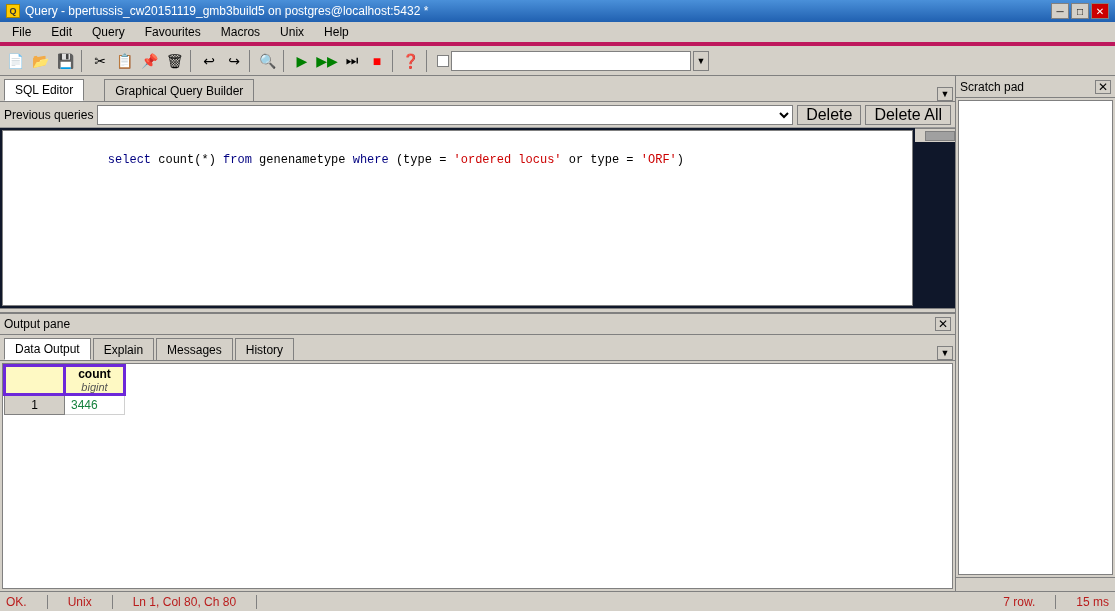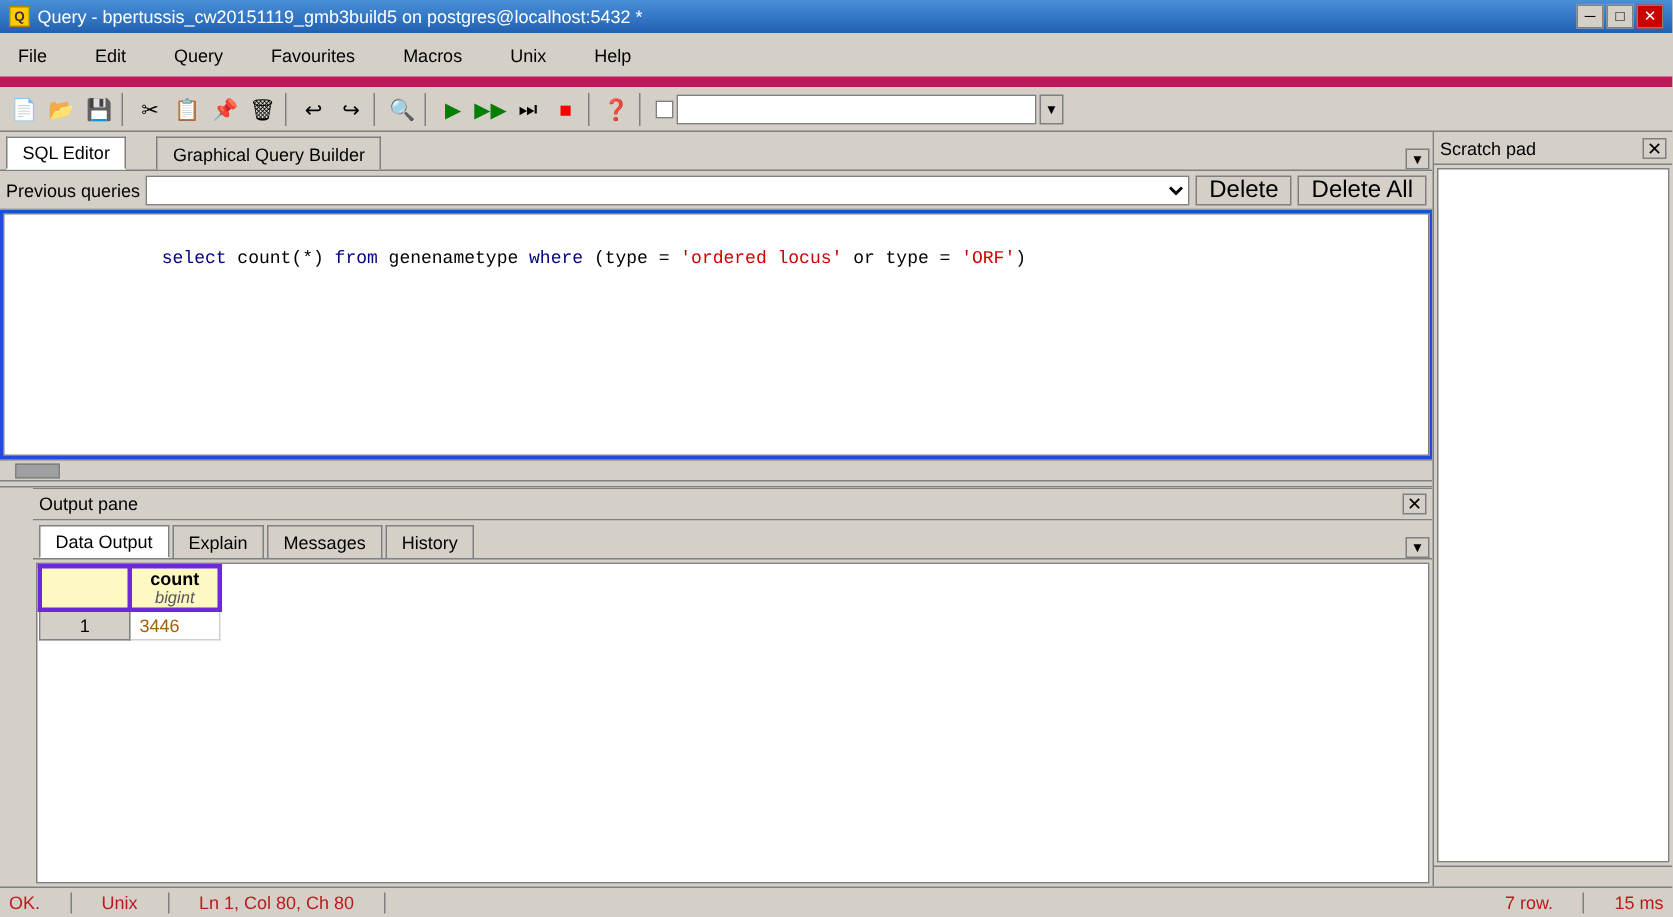--- a/index.html
+++ b/index.html
@@ -63,24 +63,24 @@
       cursor: pointer;
       color: #000;
     }
     .title-btn.close { background: #cc0000; color: white; }
 
     
     .menu-bar {
       background: #d4d0c8;
       padding: 2px 4px;
       display: flex;
-      gap: 16px;
-      height: 36px;
-      align-items: center;
-      border-bottom: 7px solid #be185d;
+      gap: 4px;
+      height: 24px;
+      align-items: center;
+      border-bottom: 4px solid #be185d;
       flex-shrink: 0;
     }
     .menu-item {
       padding: 2px 8px;
       cursor: pointer;
       font-size: 12px;
       color: #000;
     }
 
     
@@ -242,34 +242,33 @@
       white-space: pre;
       line-height: 1.4;
     }
     .sql-keyword { color: #000080; }
     .sql-string { color: #cc0000; }
     .sql-normal { color: #000; }
 
     
     .editor-container {
       display: flex;
+      flex-direction: row;
+      background: #0f172a;
+      height: 180px;
+      justify-content: center;
+    }
+
+    
+    .output-pane {
+      display: flex;
       flex-direction: column;
-      background: #1d4ed8;
-      height: 180px;
-      justify-content: center;
-    }
-
-    
-    .output-pane {
-      display: flex;
-      flex-direction: column;
       flex: 1;
       background: #d4d0c8;
       overflow: hidden;
-      margin-left: 22px;
     }
     .output-pane-header {
       display: flex;
       align-items: center;
       padding: 2px 4px;
       background: #d4d0c8;
       border-top: 1px solid #808080;
       border-bottom: 1px solid #808080;
       height: 22px;
     }
@@ -338,21 +337,21 @@
       background: #fef9c3;
       border: 3px solid #6d28d9;
       padding: 0 6px;
       text-align: center;
       font-weight: normal;
       min-width: 60px;
     }
     .data-table td {
       border: 1px solid #d0d0d0;
       padding: 2px 6px;
-      color: #a16207;
+      color: #15803d;
     }
     .data-table td.row-num {
       background: #d4d0c8;
       border: 1px solid #808080;
       text-align: center;
       color: #000;
       min-width: 30px;
     }
     .col-header-top { font-weight: bold; }
     .col-header-type { font-style: italic; color: #555; font-size: 11px; }

